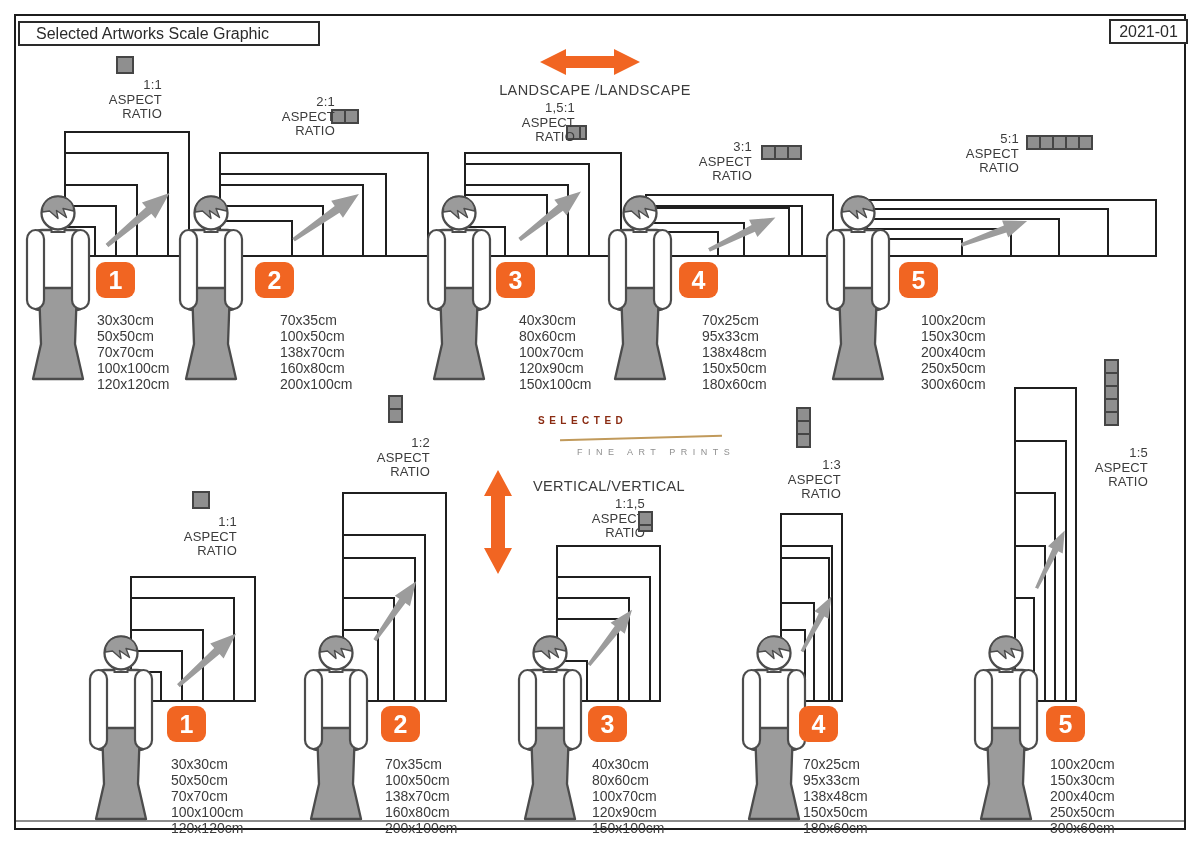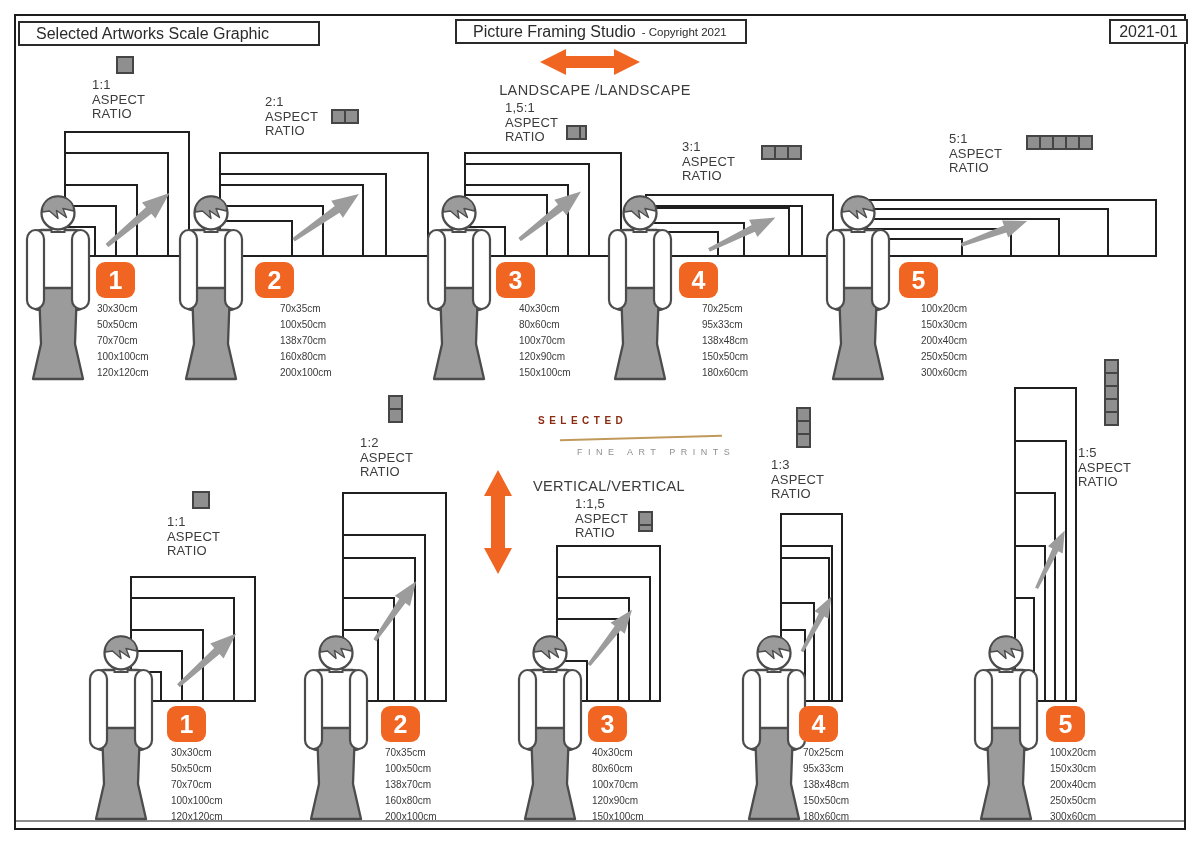--- a/index.html
+++ b/index.html
@@ -3,32 +3,32 @@
 <meta charset="utf-8">
 <style>
   html,body{margin:0;padding:0;background:#fff;}
   .page{position:relative;width:1200px;height:842px;background:#fff;overflow:hidden;
         font-family:"Liberation Sans",sans-serif;}
   .outer-border{position:absolute;left:14px;top:14px;width:1168px;height:812px;border:2px solid #1c1c1c;}
   .hbox{position:absolute;background:#fff;border:2px solid #2a2a2a;display:flex;align-items:center;
         font-size:16px;color:#2b2b2b;padding:0 16px;box-sizing:border-box;white-space:nowrap;}
   .hbox .suffix{font-size:11.5px;margin-left:6px;}
   .group{position:absolute;left:0;top:0;width:1200px;height:842px;}
-  .aspect-label{position:absolute;width:70px;text-align:left;font-size:13px;line-height:14.5px;
+  .aspect-label{position:absolute;width:70px;text-align:right;font-size:13px;line-height:14.5px;
         color:#3c3c3c;letter-spacing:.2px;}
   .sq-icon{position:absolute;display:flex;}
   .sq-icon.v{flex-direction:column;}
   .sq{background:#8f8f8f;border:2px solid #454545;box-sizing:border-box;}
   .frames{position:absolute;z-index:1;}
   .frame{position:absolute;left:0;bottom:0;border:2px solid #1f1f1f;box-sizing:border-box;}
   .diag-arrow{position:absolute;z-index:2;transform-origin:center;}
   .figure{position:absolute;z-index:3;width:78px;height:190px;}
   .badge{position:absolute;z-index:4;width:39px;height:36px;background:#f16522;border-radius:9px;
         color:#fff;font-weight:bold;font-size:25px;display:flex;align-items:center;justify-content:center;}
-  .sizes{position:absolute;z-index:4;font-size:10px;line-height:15.9px;color:#3b3b3b;}
+  .sizes{position:absolute;z-index:4;font-size:14px;line-height:15.9px;color:#3b3b3b;margin-top:12px;}
   .ground{position:absolute;left:16px;top:820px;width:1168px;height:2px;background:#8c8c8c;}
   .dir-label{position:absolute;font-size:14.5px;color:#3c3c3c;letter-spacing:.4px;text-align:center;}
   .orange-arrow{position:absolute;}
   .logo-selected{position:absolute;left:538px;top:415px;font-size:10px;font-weight:bold;
         letter-spacing:4.5px;color:#8a2b12;}
   .logo-main{position:absolute;left:570px;top:415px;font-size:33px;font-weight:bold;
         letter-spacing:-1px;color:#0f0f0f;}
   .logo-scratch{position:absolute;left:560px;top:437px;width:162px;height:2px;background:#c19a5b;
         transform:rotate(-1.6deg);}
   .logo-sub{position:absolute;left:577px;top:447px;font-size:9px;letter-spacing:5.5px;color:#8f8f8f;}
@@ -37,24 +37,20 @@
 </style>
 </head>
 <body>
 
 <div class="page">
   <div class="outer-border"></div>
 
   <div class="hbox" style="left:18px;top:21px;width:302px;height:25px">
     <span>Selected Artworks Scale Graphic</span>
   </div>
-  <div class="hbox" style="left:455px;top:19px;width:292px;height:25px">
-    <span>Picture Framing Studio</span>
-    <span class="suffix">- Copyright 2021</span>
-  </div>
   <div class="hbox" style="left:1109px;top:19px;width:79px;height:25px;justify-content:center">
     <span>2021-01</span>
   </div>
 
   <svg class="orange-arrow" style="left:540px;top:47px" width="100" height="30" viewBox="0 0 100 30">
     <polygon points="0,15 26,2 26,9 74,9 74,2 100,15 74,28 74,21 26,21 26,28" fill="#f16522"></polygon>
   </svg>
   <div class="dir-label" style="left:470px;top:82px;width:250px">LANDSCAPE /LANDSCAPE</div>
 
   <div class="group">

